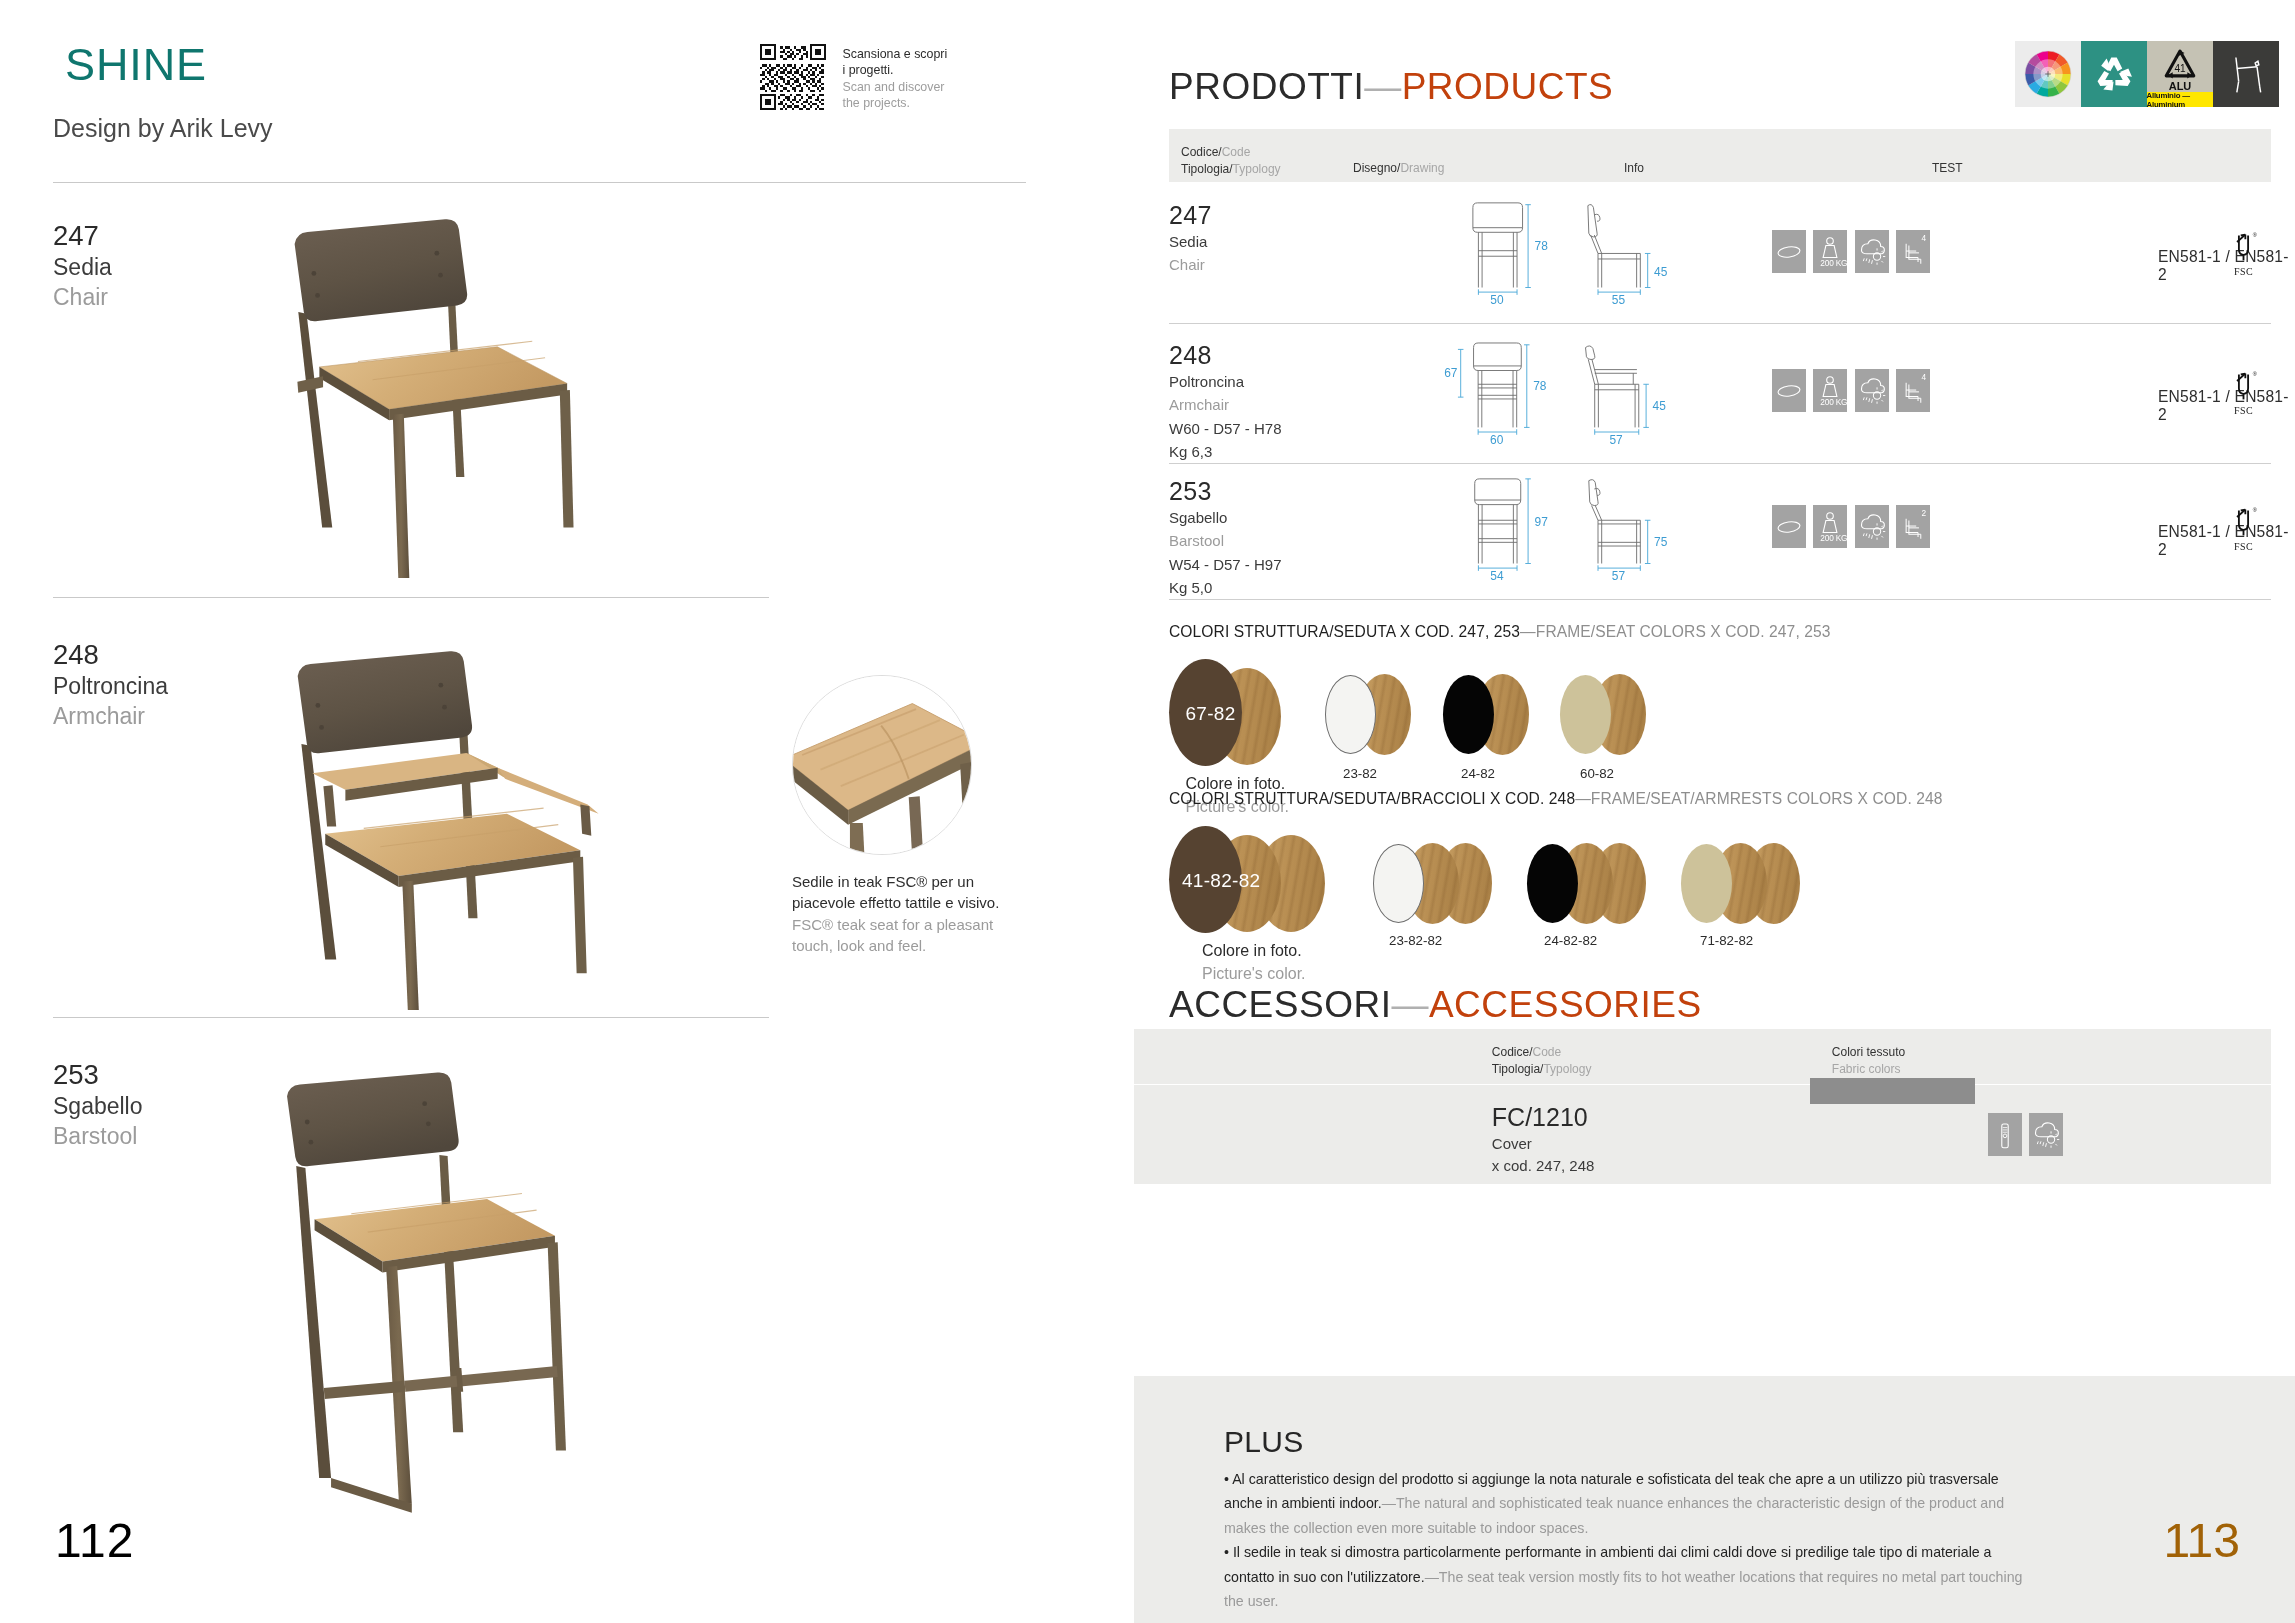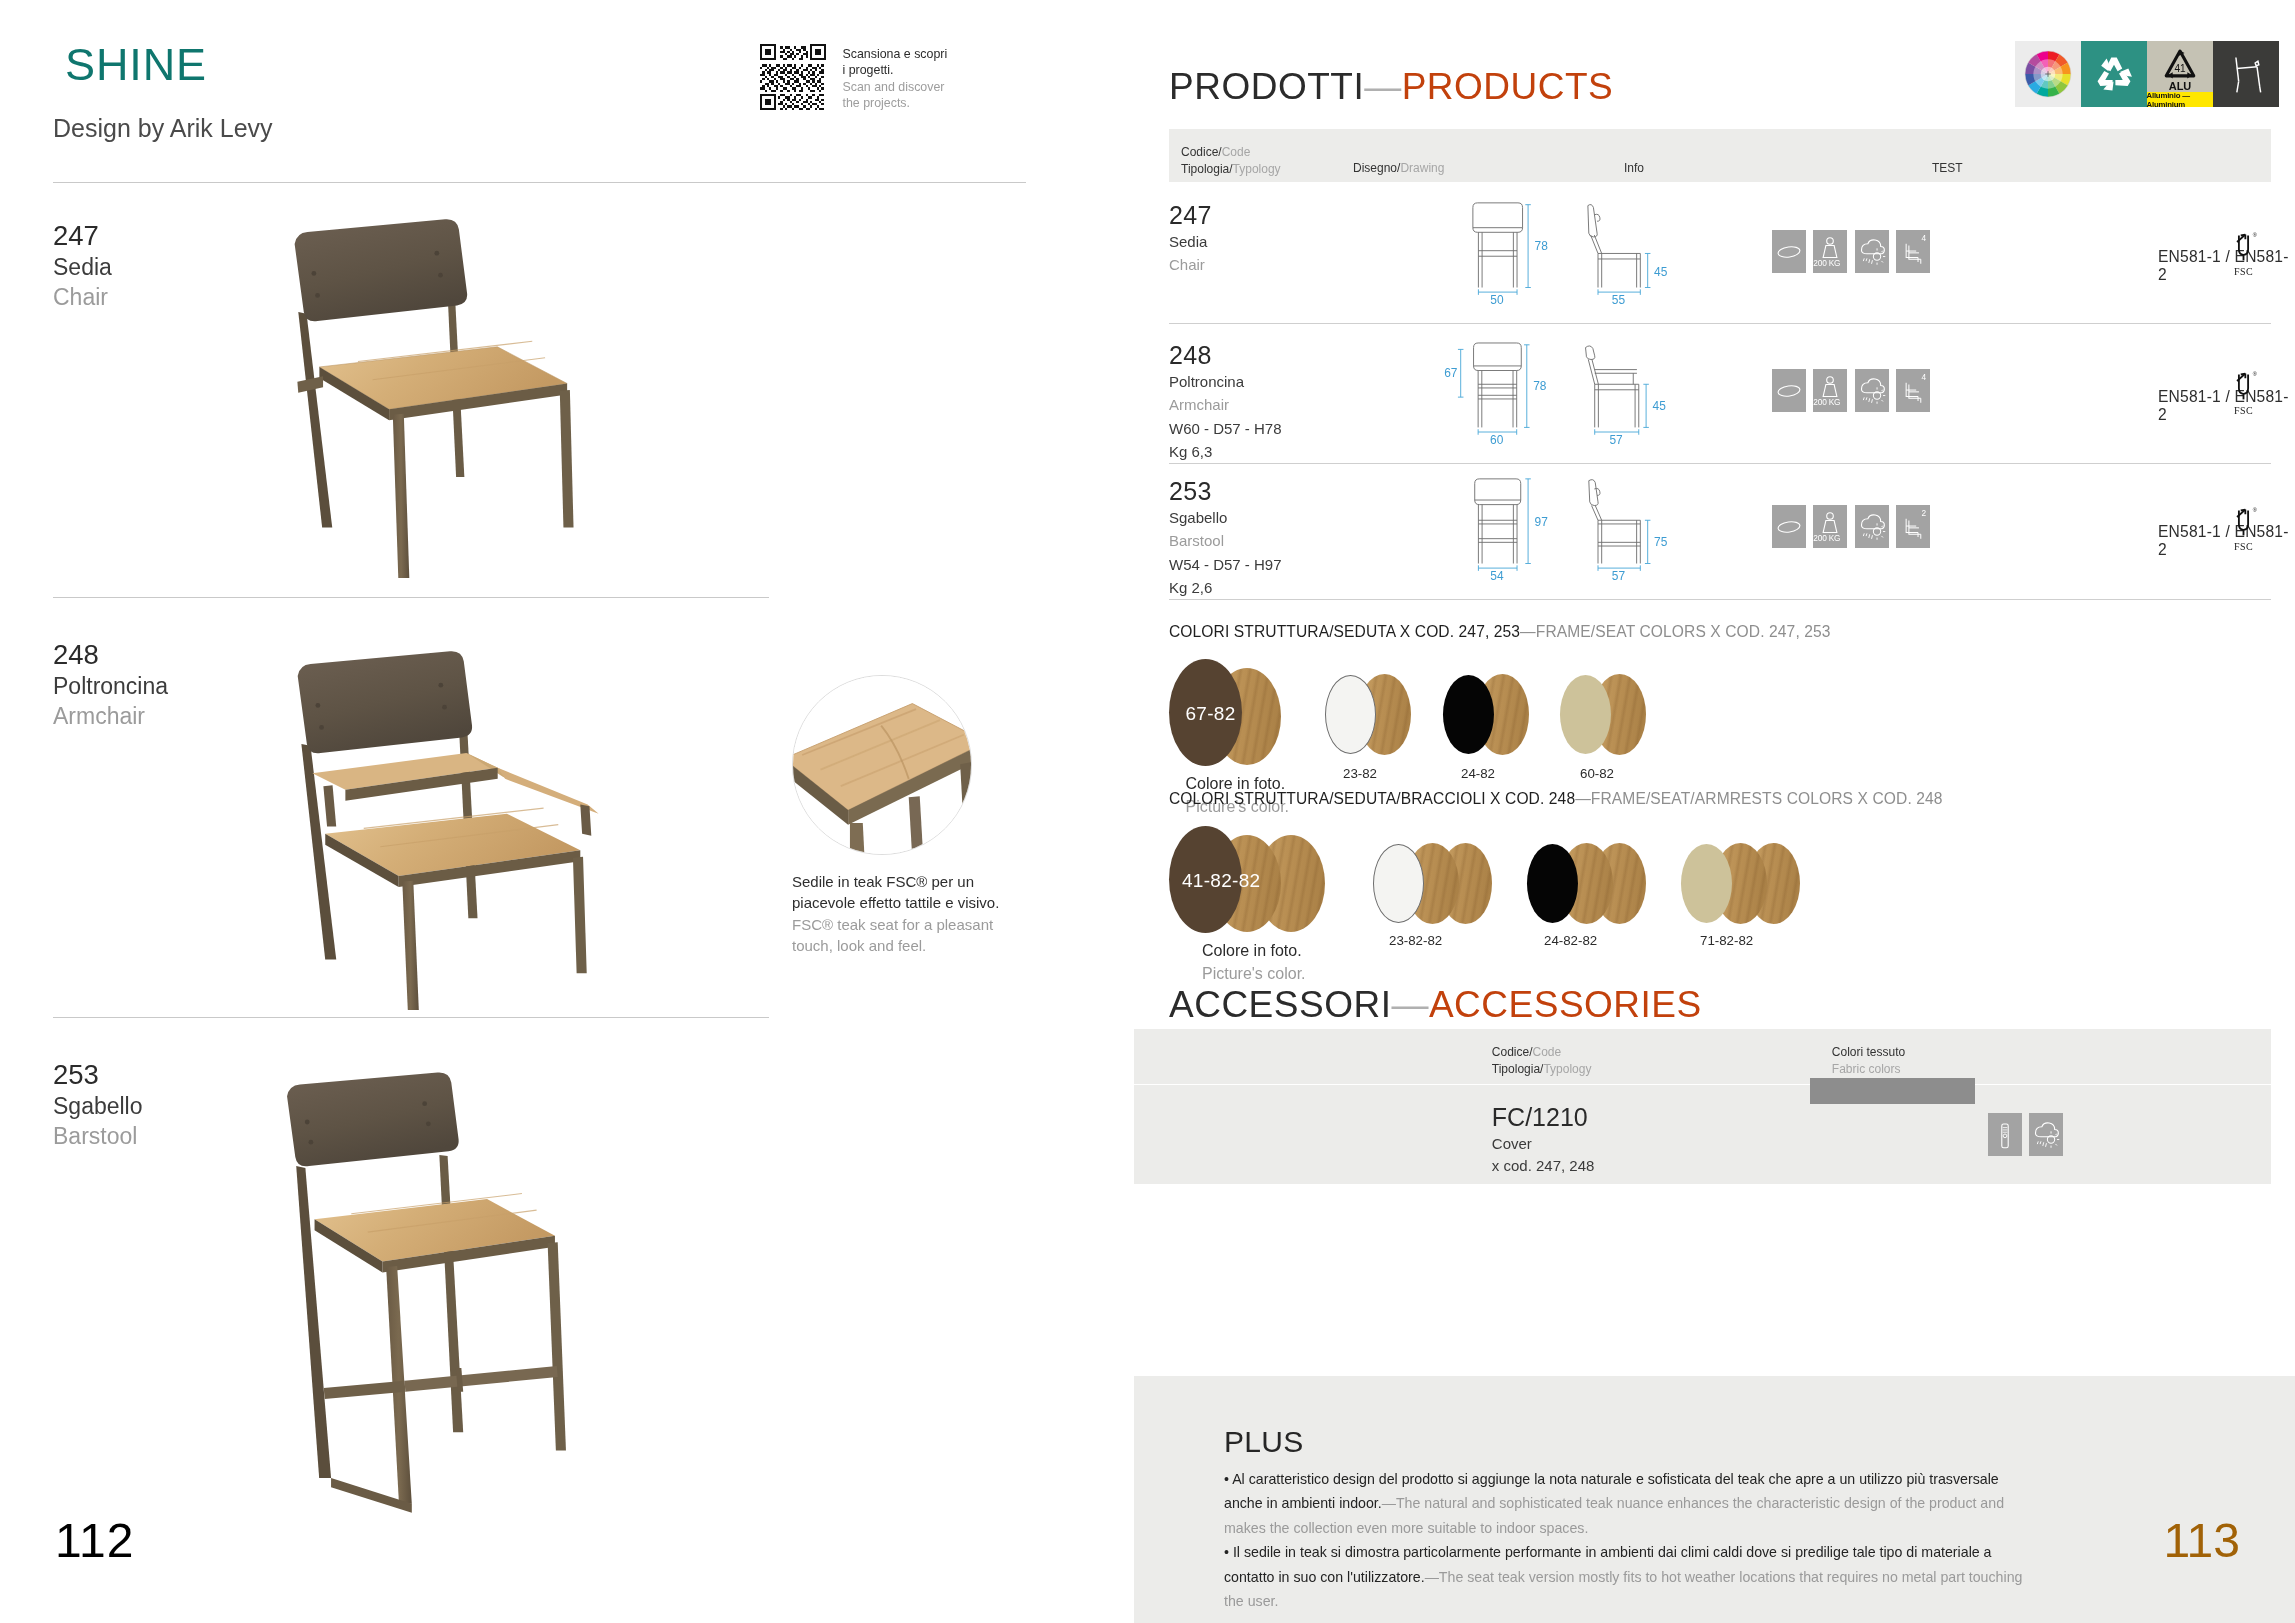--- a/index.html
+++ b/index.html
@@ -86,21 +86,21 @@
   .prow .code { font-size: 25px; color: #2a2a2a; letter-spacing: 0.3px; line-height: 1.2; }
   .prow .typ-it { font-size: 15px; color: #3b3b3b; line-height: 1.55; }
   .prow .typ-en { font-size: 15px; color: #9b9b9b; line-height: 1.55; }
   .prow .dims { font-size: 15px; color: #3b3b3b; line-height: 1.55; }
   .row-sep { position: absolute; height: 0.9px; background: #cfcfcf; }
 
   .pictos { position: absolute; display: flex; gap: 7.3px; }
   .picto { width: 34px; height: 43px; background: #a3a3a3; position: relative; }
   .picto svg { position: absolute; left: 0; top: 0; }
   .picto .kg {
-    position: absolute; left: 0; bottom: 4.6px; width: 100%; text-align: left;
+    position: absolute; left: 0; bottom: 4.6px; width: 100%; text-align: right;
     color: #fff; font-size: 8.3px; letter-spacing: -0.2px;
   }
   .picto .sup { position: absolute; right: 3.7px; top: 2.8px; color: #fff; font-size: 8.3px; }
 
   .test-txt { position: absolute; font-size: 15.6px; color: #2e2e2e; letter-spacing: 0.2px; }
   .fsc { position: absolute; width: 37px; text-align: center; }
   .fsc .fsc-label { font-family: "Liberation Serif", serif; font-size: 10px; color: #222; letter-spacing: 0.4px; margin-top: -1.8px; }
 
   .color-sec-title { position: absolute; font-size: 15.6px; letter-spacing: 0.1px; white-space: nowrap; }
   .color-sec-title .it { color: #1f1f1f; font-weight: 400; }
@@ -837,21 +837,21 @@
       </svg>
       <div class="fsc-label">FSC</div>
     </div>
     <div class="row-sep" style="left:26px; top:463px; width:1102px;"></div>
 
     <div class="prow" style="top:476px; left:26px;">
       <div class="code">253</div>
       <div class="typ-it">Sgabello</div>
       <div class="typ-en">Barstool</div>
       <div class="dims">W54 - D57 - H97</div>
-      <div class="dims">Kg 2,6</div>
+      <div class="dims">Kg 5,0</div>
     </div>
     <svg style="position:absolute; left:317px; top:476px;" width="230" height="106" viewBox="0 0 250 115">
       <g class="drawstroke">
         <path d="M16 8 q0 -5 5 -5 h40 q5 0 5 5 v18 q0 5 -5 5 h-40 q-5 0 -5 -5 Z"></path>
         <path d="M16 26 h50"></path>
         <path d="M20 31 V95"></path>
           <path d="M24 31 V95"></path>
         <path d="M58 31 V95"></path>
           <path d="M62 31 V95"></path>
         <path d="M20 48 H62"></path>

